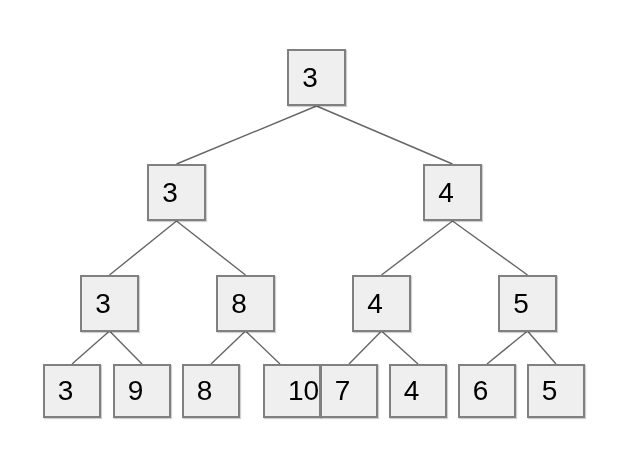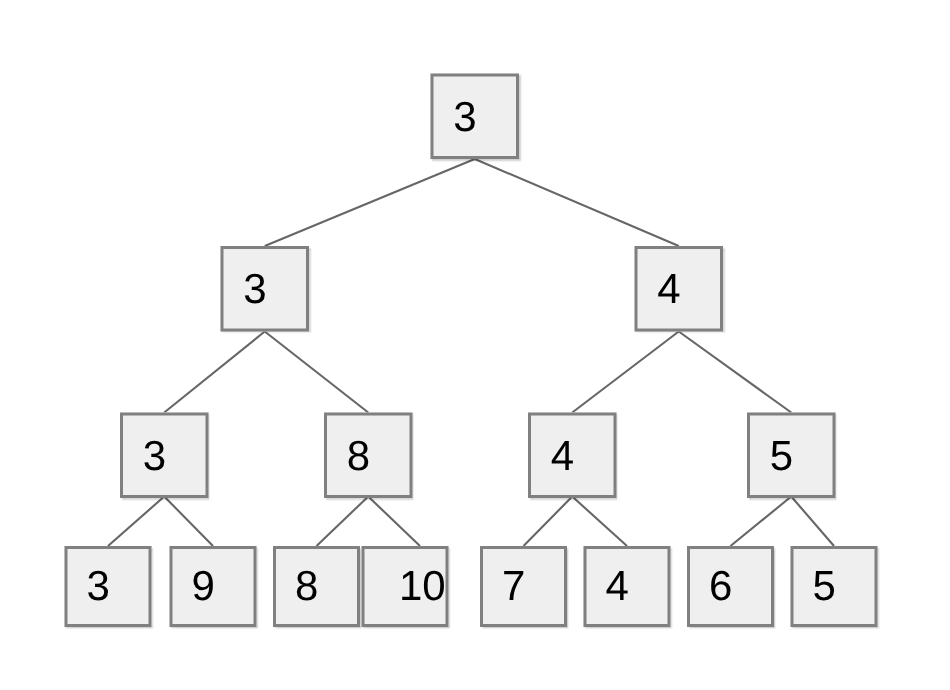--- a/index.html
+++ b/index.html
@@ -75,19 +75,19 @@
   <div class="node lvl-upper" style="left:423px;top:164px;">4</div>
 
   <div class="node lvl-upper" style="left:80px;top:275px;">3</div>
   <div class="node lvl-upper" style="left:216px;top:275px;">8</div>
   <div class="node lvl-upper" style="left:352px;top:275px;">4</div>
   <div class="node lvl-upper" style="left:498px;top:275px;">5</div>
 
   <div class="node lvl-leaf" style="left:43px;top:364px;">3</div>
   <div class="node lvl-leaf" style="left:113px;top:364px;">9</div>
   <div class="node lvl-leaf" style="left:182px;top:364px;">8</div>
-  <div class="node lvl-leaf" style="left:241px;top:364px;padding-left:36px;">10</div>
+  <div class="node lvl-leaf" style="left:263px;top:364px;padding-left:36px;">10</div>
   <div class="node lvl-leaf" style="left:320px;top:364px;">7</div>
   <div class="node lvl-leaf" style="left:389px;top:364px;">4</div>
   <div class="node lvl-leaf" style="left:458px;top:364px;">6</div>
   <div class="node lvl-leaf" style="left:527px;top:364px;">5</div>
 
 </div>
 
 </body></html>

